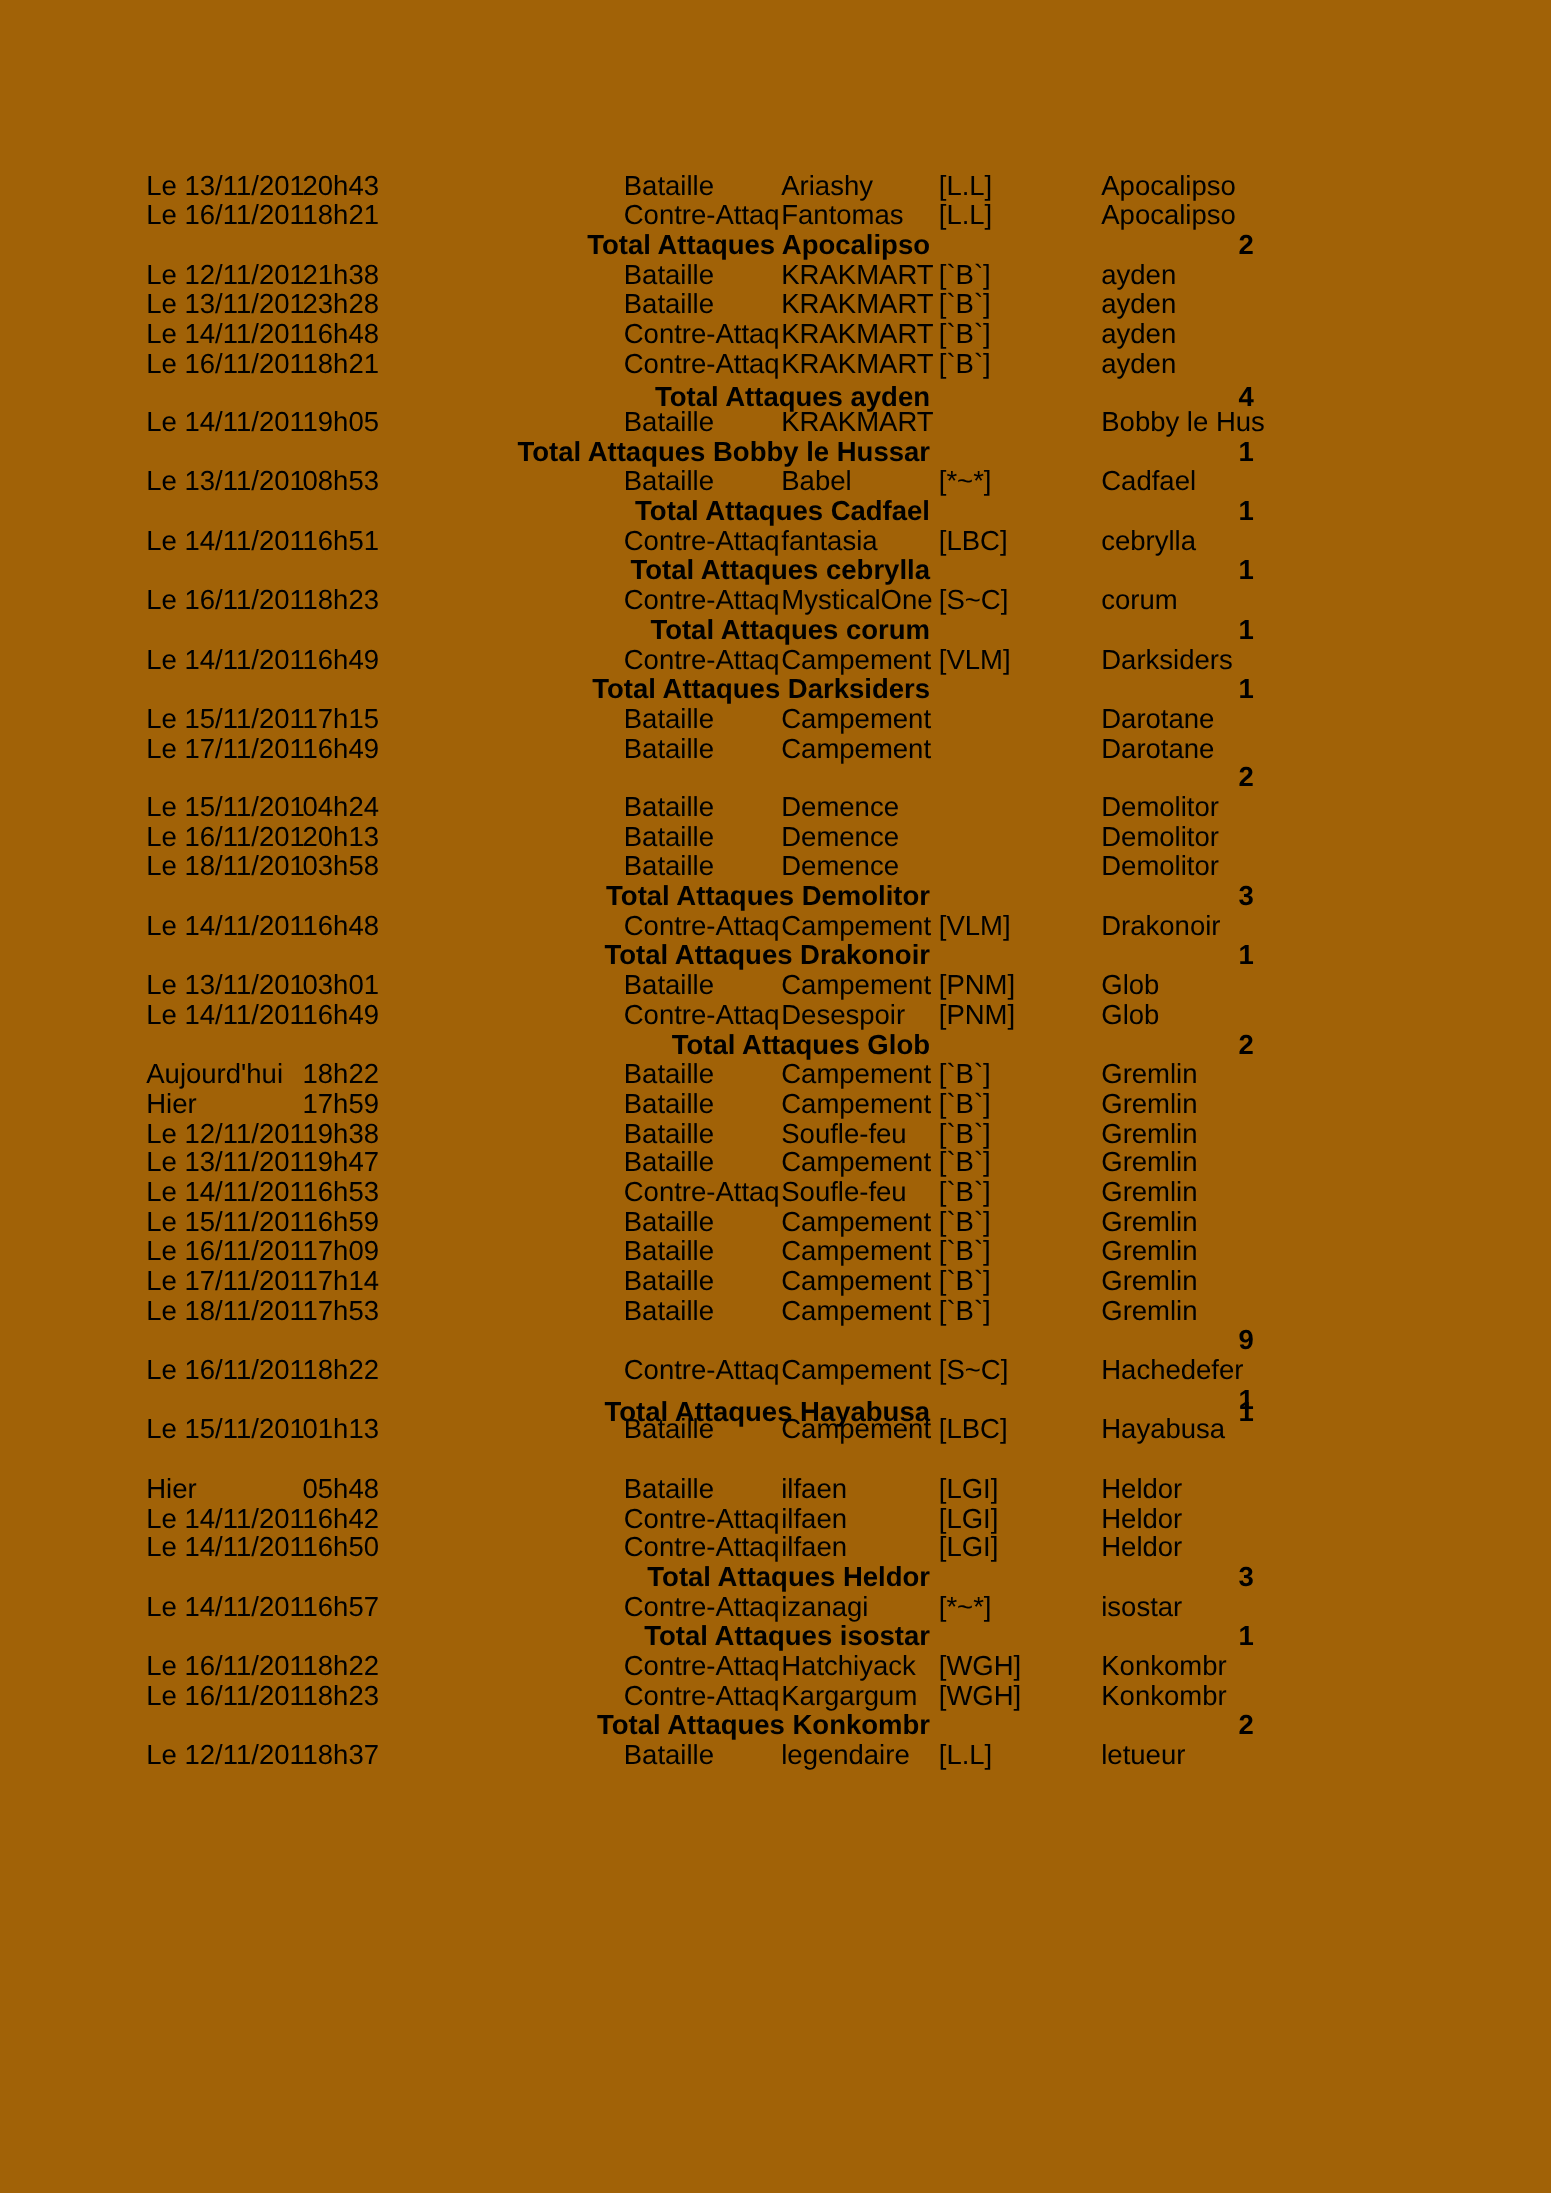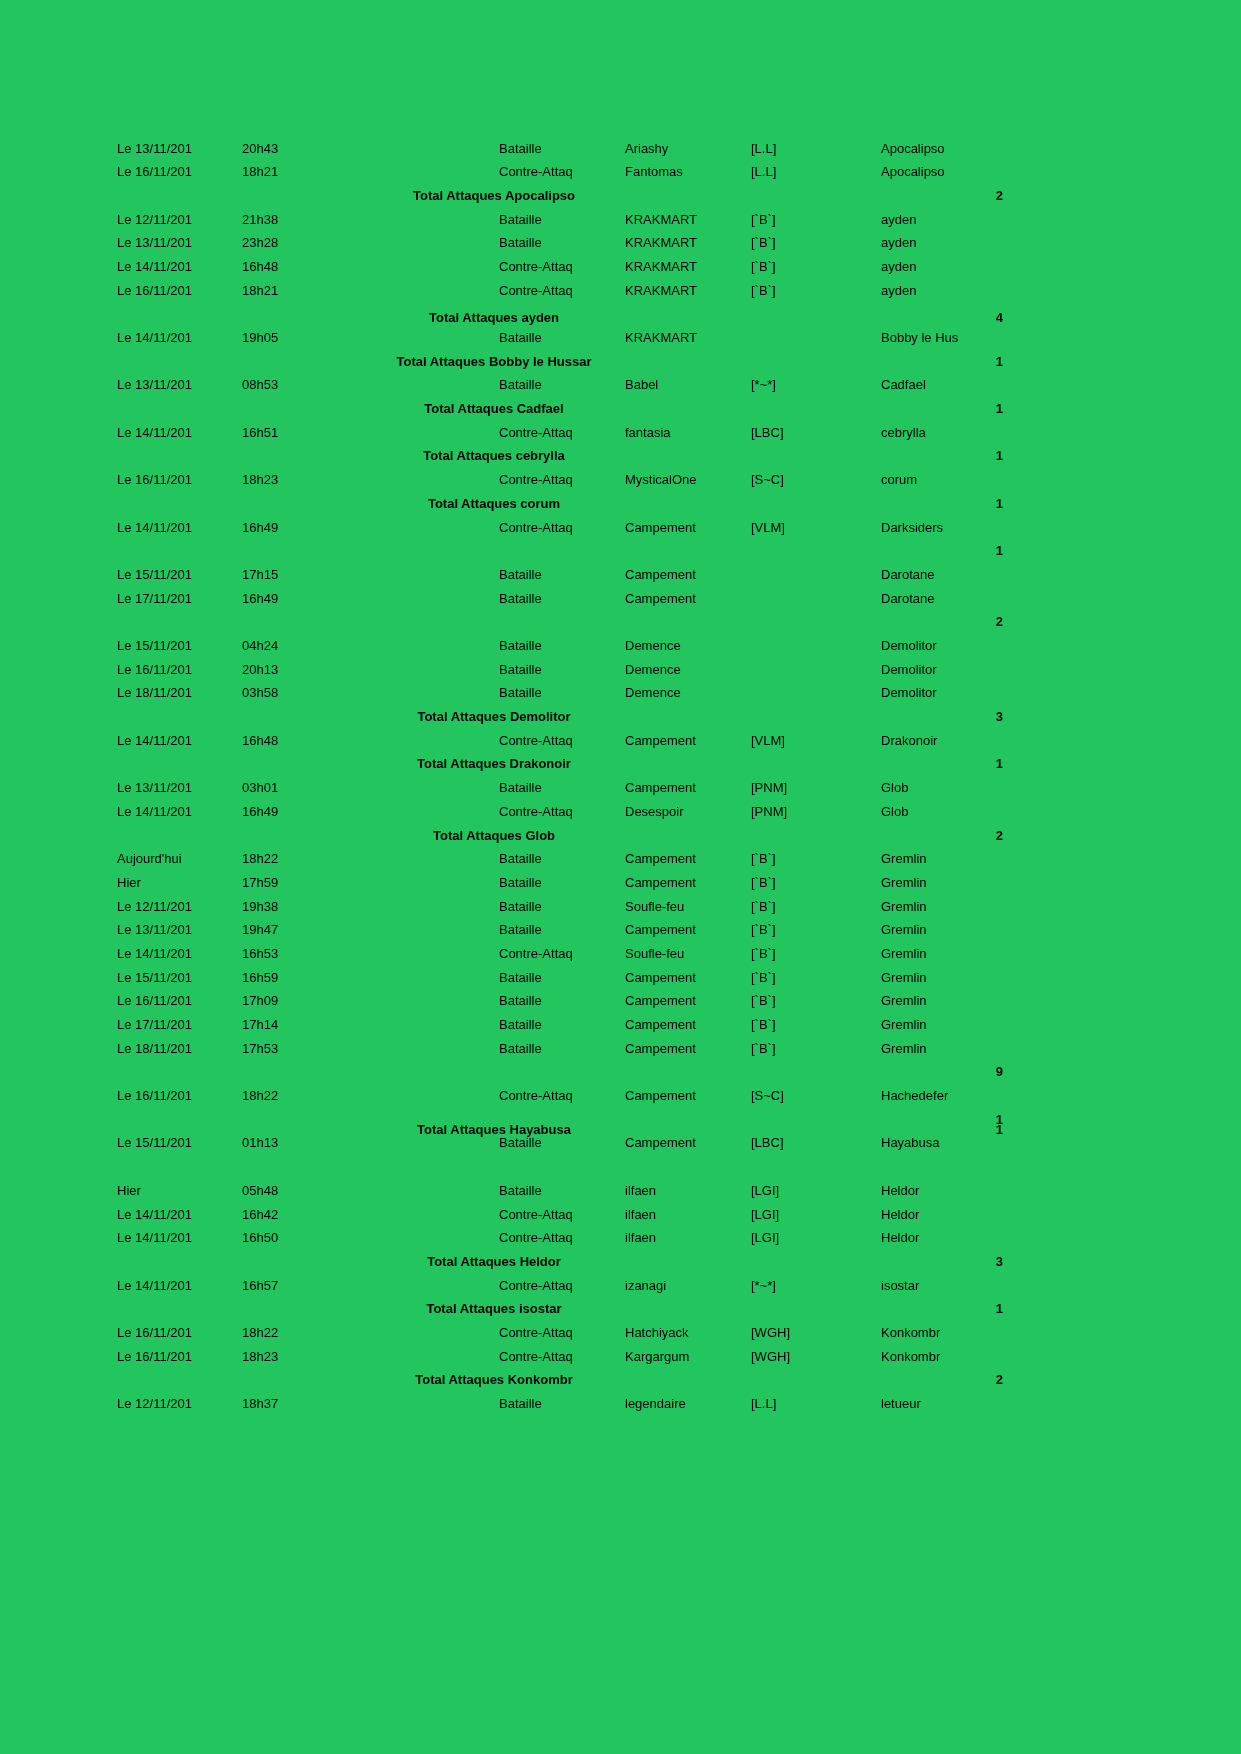--- a/index.html
+++ b/index.html
@@ -1,23 +1,23 @@
 <!DOCTYPE html>
 <html><head>
 <meta charset="utf-8">
 <style>
   html,body{margin:0;padding:0;background:#ffffff;}
   .page{
     position:relative;
     width:1241px;
     height:1754px;
-    background:#22c55e;
+    background:#a16207;
     overflow:hidden;
     font-family:"Liberation Sans", sans-serif;
-    font-size:13px;
+    font-size:22px;
     color:#000000;
   }
   .row{
     position:absolute;
     left:0;
     width:1241px;
     height:24px;
     line-height:23.7px;
     white-space:nowrap;
   }
@@ -25,21 +25,21 @@
     position:absolute;
     top:0;
     white-space:nowrap;
   }
   .c-date{left:117px;}
   .c-time{left:242px;}
   .c-type{left:499px;}
   .c-name{left:625px;}
   .c-tag{left:751px;}
   .c-target{left:881px;}
-  .c-total{left:244px;width:500px;text-align:center;font-weight:bold;}
+  .c-total{left:244px;width:500px;text-align:right;font-weight:bold;}
   .c-count{left:880px;width:123px;text-align:right;font-weight:bold;}
 </style>
 </head>
 <body>
 
 <div class="page">
   <div id="rows">
       <div class="row" style="top: 136.5px;">
         <span class="cell c-date">Le 13/11/201</span>
         <span class="cell c-time">20h43</span>
@@ -145,20 +145,21 @@
       </div>
       <div class="row" style="top: 515.54px;">
         <span class="cell c-date">Le 14/11/201</span>
         <span class="cell c-time">16h49</span>
         <span class="cell c-type">Contre-Attaq</span>
         <span class="cell c-name">Campement</span>
         <span class="cell c-tag">[VLM]</span>
         <span class="cell c-target">Darksiders</span>
       </div>
       <div class="row" style="top: 539.23px;">
+        <span class="cell c-total">Total Attaques Darksiders</span>
         <span class="cell c-count">1</span>
       </div>
       <div class="row" style="top: 562.92px;">
         <span class="cell c-date">Le 15/11/201</span>
         <span class="cell c-time">17h15</span>
         <span class="cell c-type">Bataille</span>
         <span class="cell c-name">Campement</span>
         <span class="cell c-target">Darotane</span>
       </div>
       <div class="row" style="top: 586.61px;">

